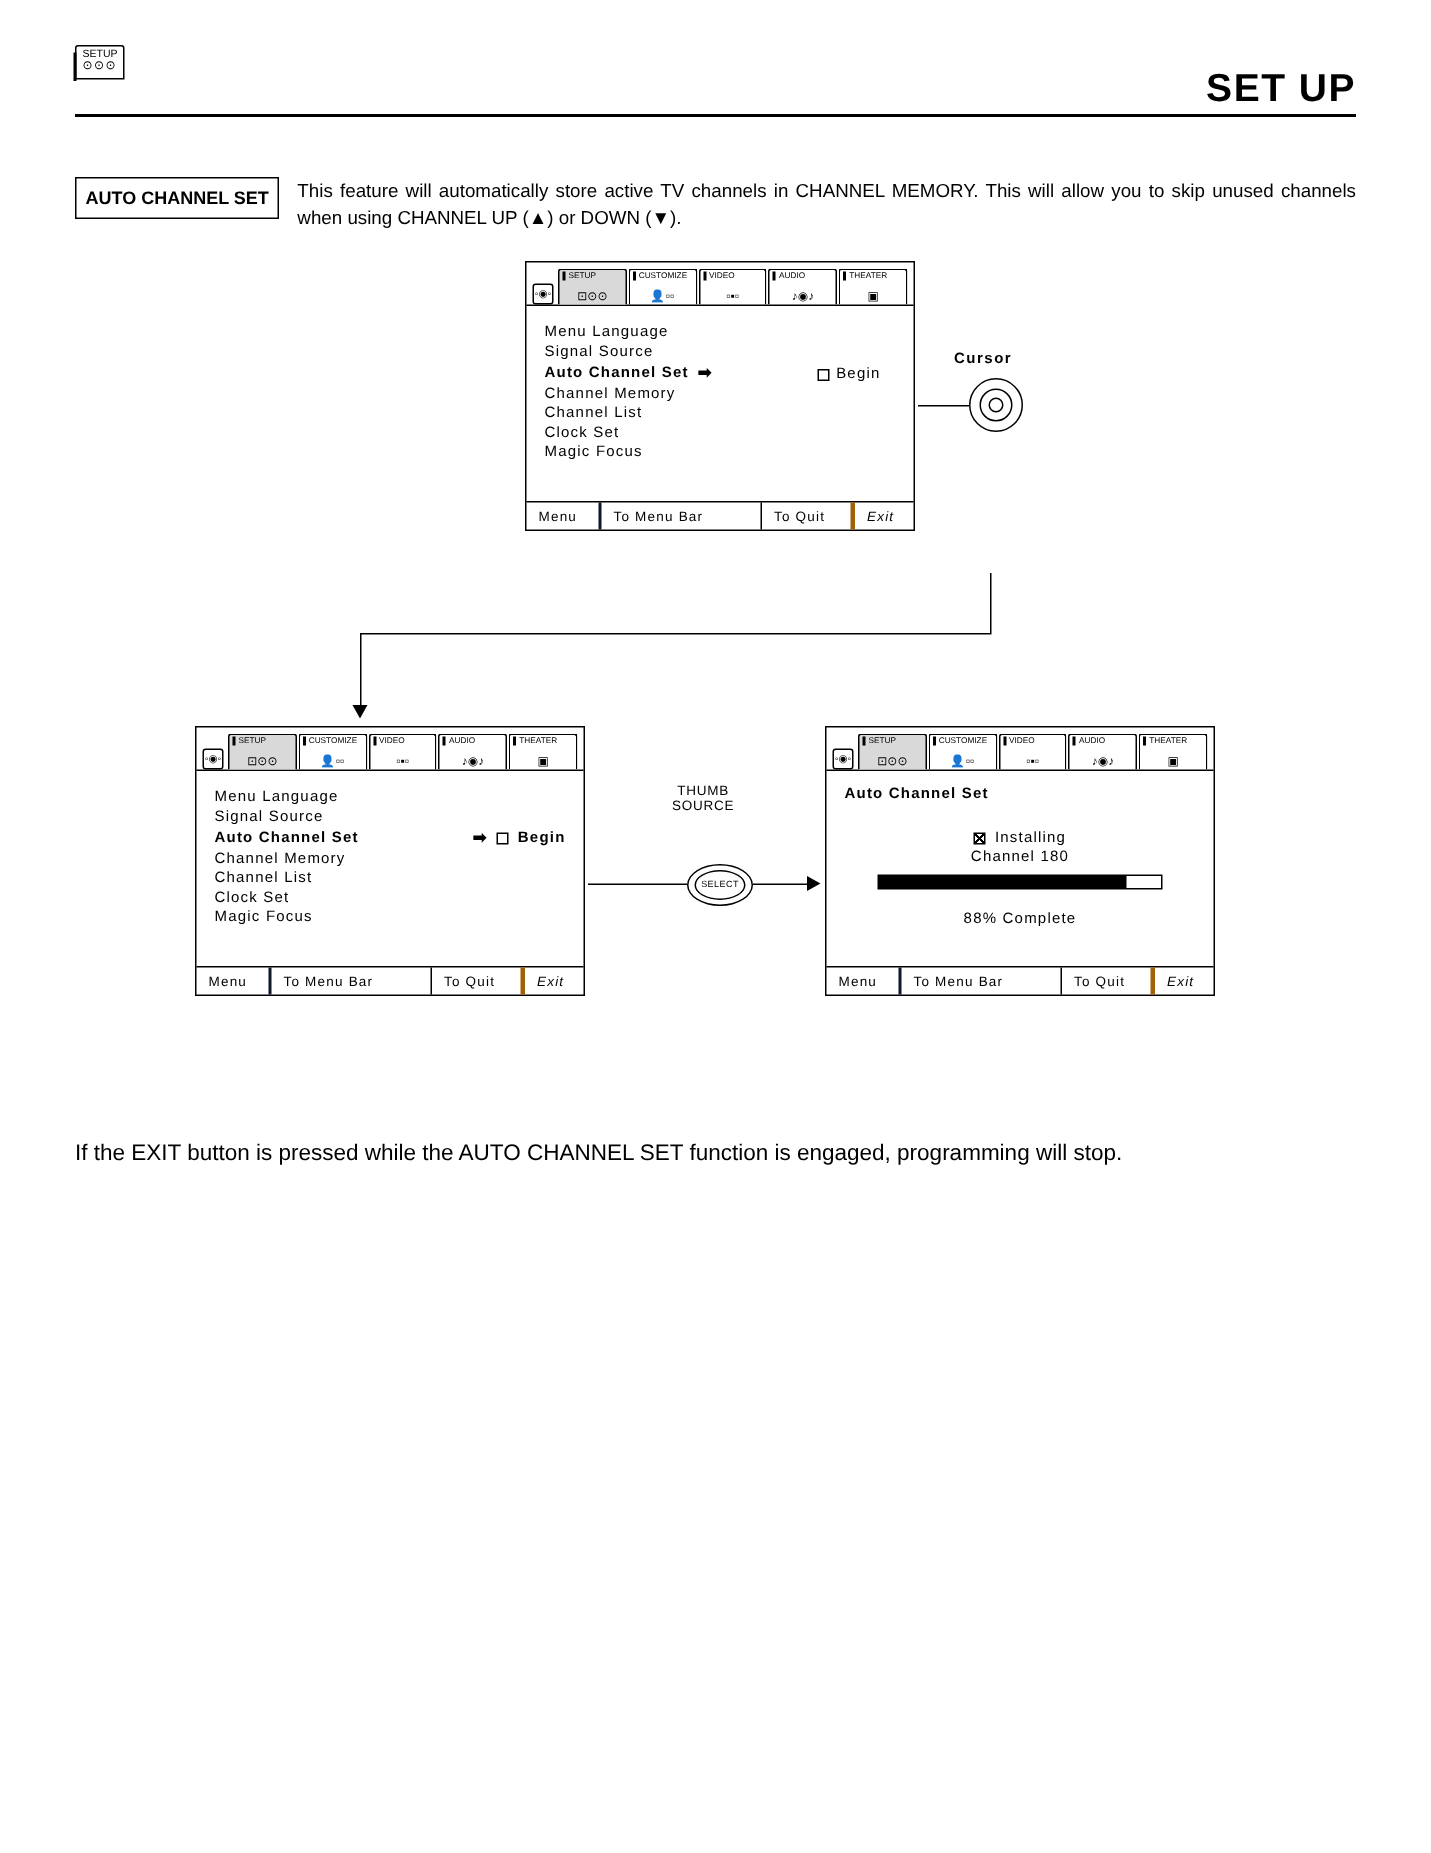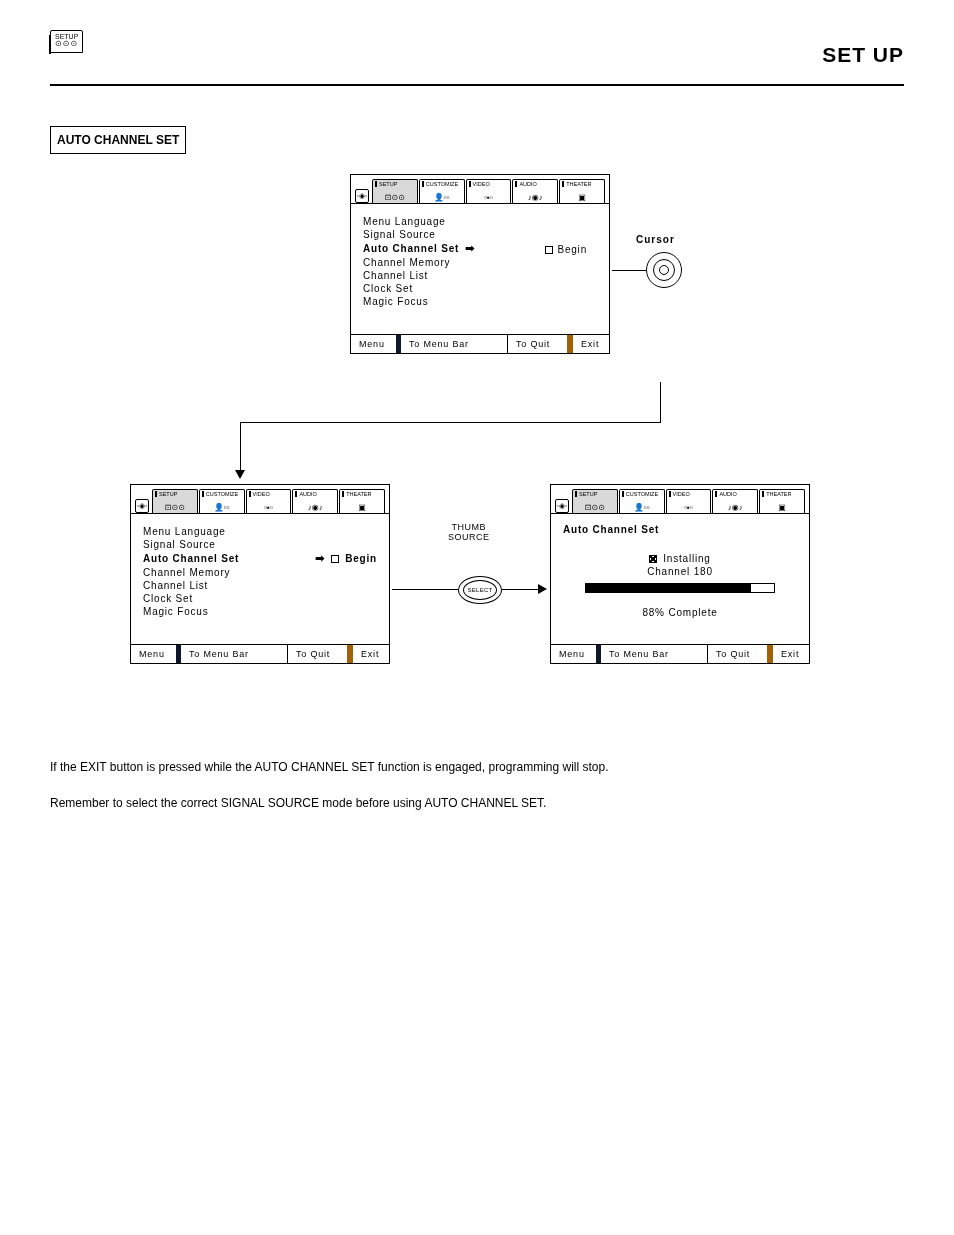--- a/index.html
+++ b/index.html
@@ -23,24 +23,24 @@
   .setup-badge::before {
     content: "";
     position: absolute;
     left: -2px; top: 4px; bottom: -2px;
     width: 2px; background: #000;
   }
   .setup-badge .dots { font-size: 8px; letter-spacing: 1px; }
   .title-bar {
     border-bottom: 2px solid #000;
     text-align: right;
-    font-size: 21px;
+    font-size: 26px;
     font-weight: bold;
     letter-spacing: 1px;
-    padding-bottom: 17px;
+    padding-bottom: 2px;
     margin-top: -10px;
   }
   .section-label {
     border: 1.5px solid #000;
     font-weight: bold;
     font-size: 12px;
     padding: 6px 6px;
     display: inline-block;
     vertical-align: top;
   }
@@ -102,24 +102,24 @@
   .begin-box { display:inline-block; width:8px; height:8px; border:1px solid #000; }
   .begin-box.check { background: linear-gradient(135deg, transparent 40%, #000 40% 60%, transparent 60%), linear-gradient(45deg, transparent 40%, #000 40% 60%, transparent 60%); }
   .arrow-r { font-size: 11px; }
   .panel-footer {
     border-top: 1px solid #000;
     display: flex;
     font-size: 9px;
     letter-spacing: 0.8px;
   }
   .panel-footer > div { padding: 4px 8px; }
-  .pf1 { border-right: 5px solid #0f172a; width: 50px; }
+  .pf1 { border-right: 2px solid #0f172a; width: 50px; }
   .pf2 { flex: 1; }
   .pf3 { border-left: 1px solid #000; width: 60px; text-align:left;}
-  .pf4 { border-left: 6px solid #a16207; width: 42px; }
+  .pf4 { border-left: 3px solid #a16207; width: 42px; font-style: italic; }
   .cursor-label {
     position: absolute;
     font-size: 10px;
     font-weight: bold;
     letter-spacing: 1px;
   }
   .cursor-icon {
     position: absolute;
     width: 36px; height: 36px;
     border: 1.5px solid #000;
@@ -160,21 +160,21 @@
   .select-outer{
     position:absolute; border:1px solid #000; border-radius:50%;
     width:44px; height:28px;
   }
   .progress-bar {
     border:1px solid #000; height:10px; width: 190px;
     margin: 6px auto 0 auto; position:relative;
   }
   .progress-fill { position:absolute; left:0; top:0; bottom:0; background:#000; }
   .body-text {
-    font-size: 12px;
+    font-size: 15px;
     line-height: 1.5;
     margin-top: 24px;
   }
   .panel-body.center { text-align:center; }
   .panel-body .acs-title { font-weight:bold; margin-bottom:18px; text-align:left;}
   .channel-begin-right { position:absolute; right:22px; top:40px; display:flex; align-items:center; gap:4px; font-size:10px;}
   .left-knob { border:1px solid #000; width:14px; height:14px; border-radius:2px; margin-right:2px; display:flex; align-items:center; justify-content:center; font-size:7px;}
 </style>
 </head>
 <body>
@@ -186,20 +186,21 @@
   <div>SETUP</div>
   <div class="dots">⊙⊙⊙</div>
 </div>
 
 
 <div class="title-bar">SET UP</div>
 
 
 <div class="intro-row">
   <div class="section-label">AUTO CHANNEL SET</div>
+  <div class="intro-text">This feature will automatically store active TV channels in CHANNEL MEMORY.  This will allow you to skip unused channels when using CHANNEL UP (▲) or DOWN (▼).</div>
 </div>
 
 
 <div class="diagram-wrap">
 
   <div class="menu-panel" style="left:300px; top:0;">
     <div class="tabs">
       <div class="left-knob">◦◉◦</div>
       <div class="tab active">
           <span class="tick"></span>
@@ -397,19 +398,18 @@
       <div class="pf3">To Quit</div>
       <div class="pf4">Exit</div>
     </div>
   </div>
 
 </div>
 
 
 <div class="body-text">If the EXIT button is pressed while the AUTO CHANNEL SET function is engaged, programming will stop.</div>
 <div class="body-text" style="margin-top:18px;">
-  <div>Remember to select the correct SIGNAL SOURCE mode before using AUTO CHANNEL SET.</div>
 </div>
 
 
 
 
 
 
 </body></html>

